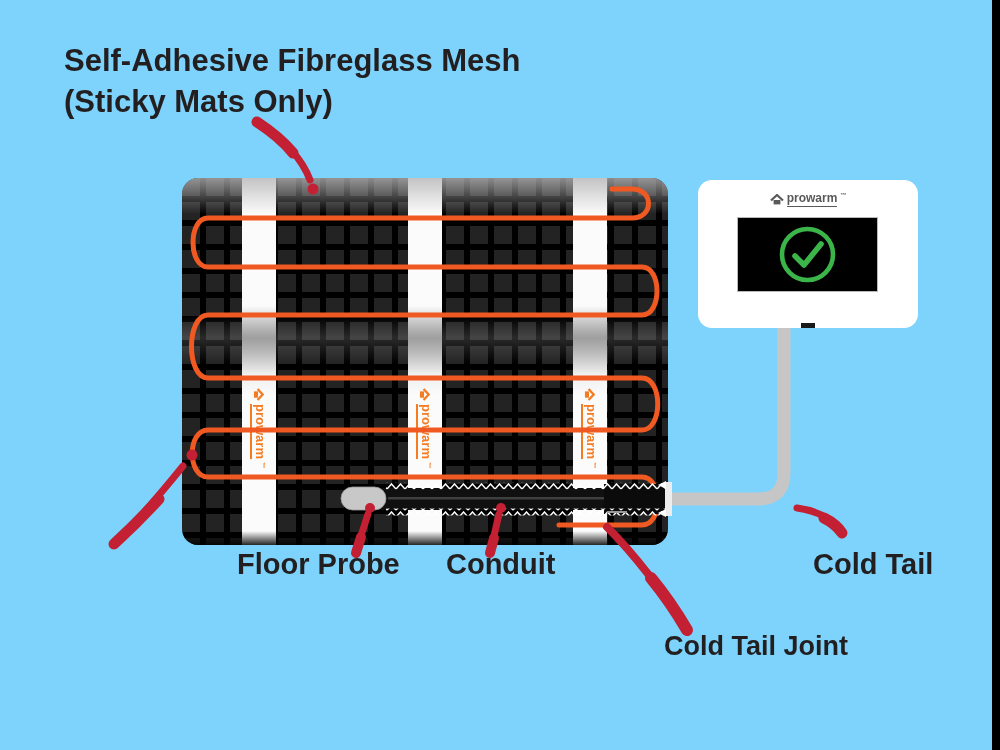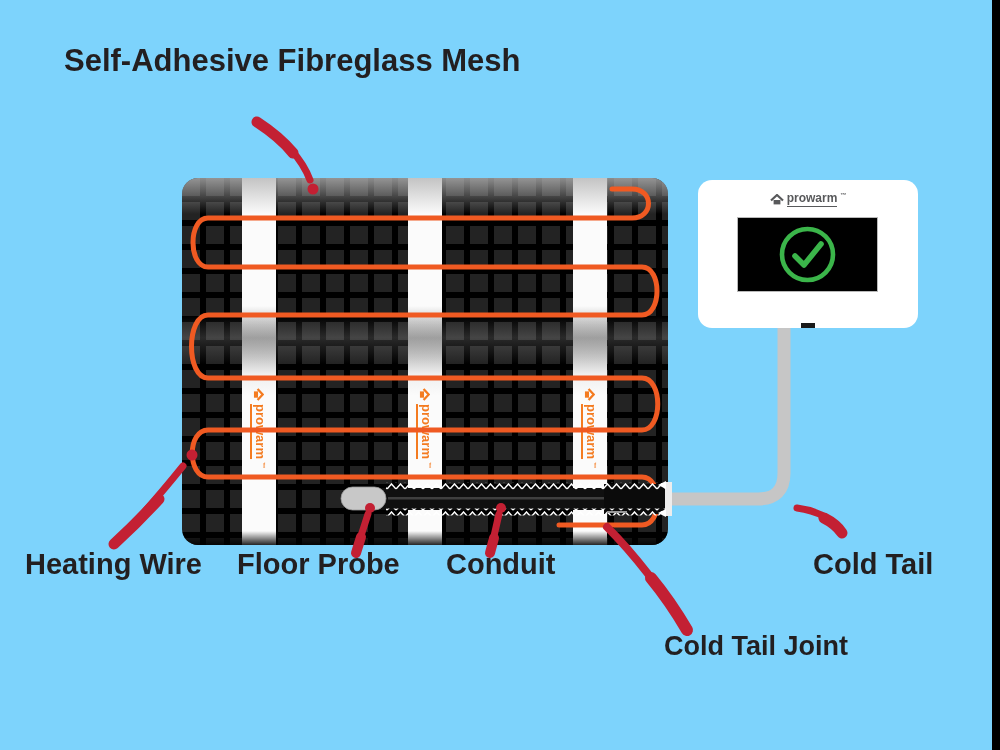--- a/index.html
+++ b/index.html
@@ -50,20 +50,21 @@
                border:1px solid #b9b9b9;box-sizing:border-box;}
   #stat-notch{position:absolute;left:103px;top:143px;width:14px;height:5px;background:#1a1a1a;}
 </style>
 </head>
 <body>
 
 <div id="stage">
 
   <div id="title" class="lbl">
     <div>Self-Adhesive Fibreglass Mesh</div>
+    <div>(Sticky Mats Only)</div>
   </div>
 
   <div id="mat">
     <div id="tape-1" class="tape">
       <div class="strip-logo">
         <svg width="13" height="11" viewBox="0 0 14 11">
           <path d="M1,6.5 L7,1 L13,6.5" fill="none" stroke="#f47b20" stroke-width="2.4"></path>
           <rect x="3.6" y="6" width="6.8" height="4.4" fill="#f47b20"></rect>
         </svg>
         <span class="word">prowarm</span>
@@ -161,19 +162,18 @@
     </div>
     <div id="stat-screen">
       <svg width="139" height="73" viewBox="0 0 139 73">
         <circle cx="69.5" cy="36.5" r="25.5" fill="none" stroke="#3bb54a" stroke-width="4.6"></circle>
         <path d="M 57,38 L 66,47 L 83,26" fill="none" stroke="#3bb54a" stroke-width="5.6" stroke-linecap="round" stroke-linejoin="round"></path>
       </svg>
     </div>
     <div id="stat-notch"></div>
   </div>
 
-  <div id="lbl-heating-wire" class="lbl">Heating Wire</div>
   <div id="lbl-conduit" class="lbl">Conduit</div>
   <div id="lbl-floor-probe" class="lbl">Floor Probe</div>
   <div id="lbl-cold-tail" class="lbl">Cold Tail</div>
   <div id="lbl-cold-tail-joint" class="lbl">Cold Tail Joint</div>
 
 </div>
 
 </body></html>

